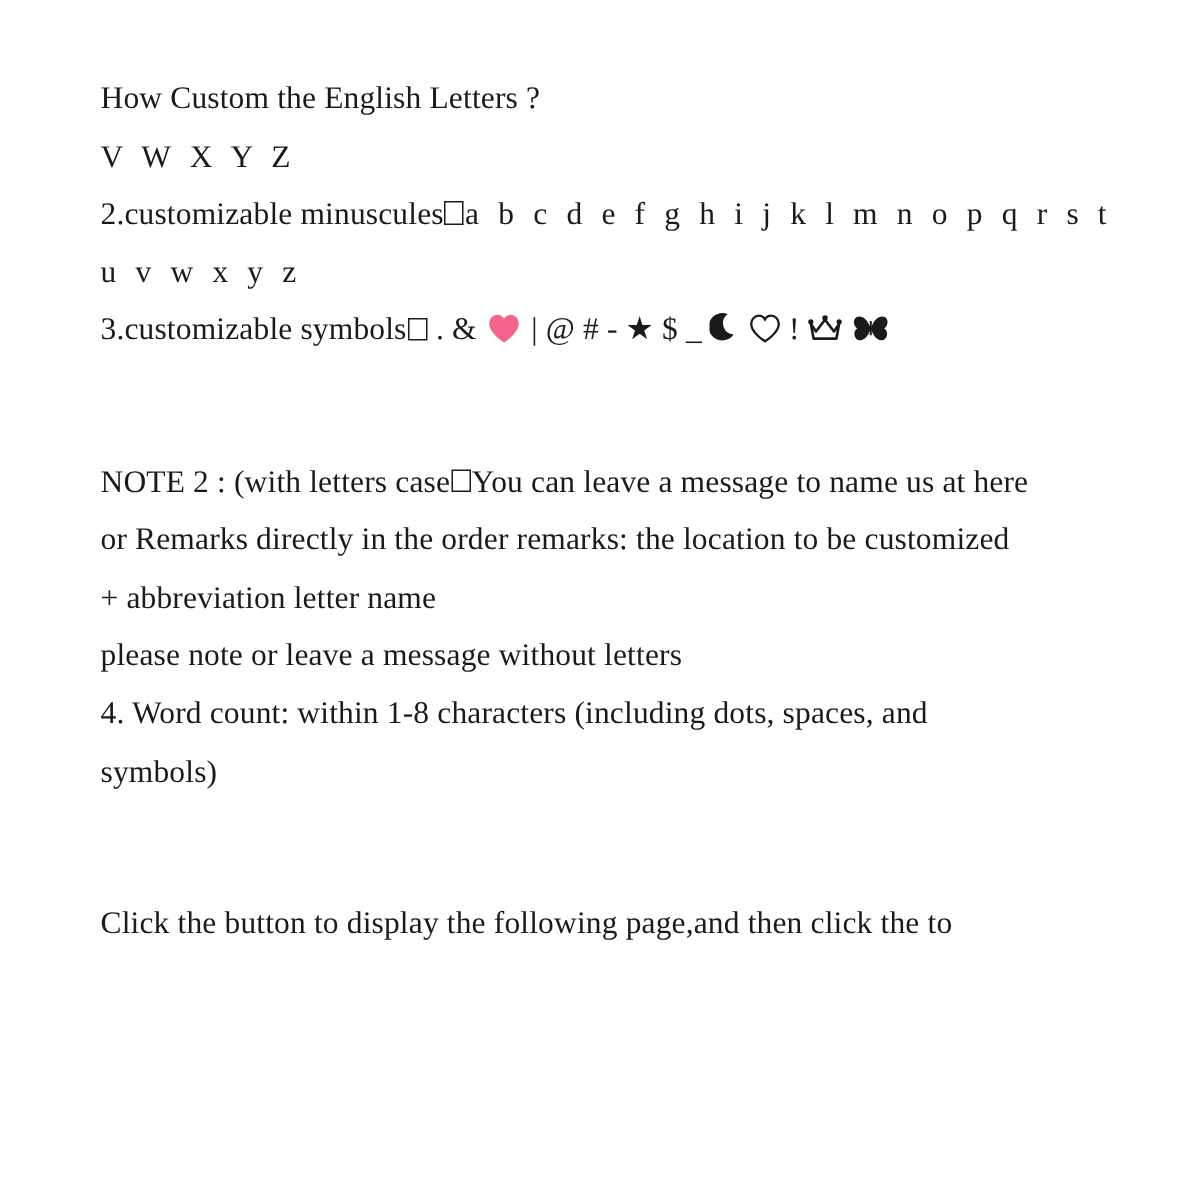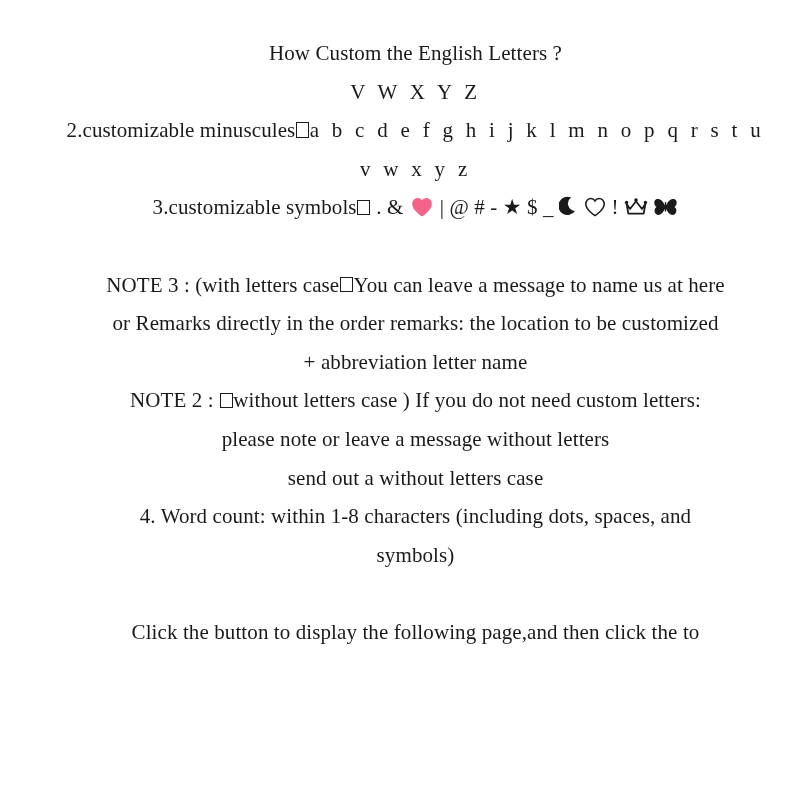--- a/index.html
+++ b/index.html
@@ -18,23 +18,22 @@
   }
   .page {
     position: relative;
     width: 800px;
     height: 800px;
     background: #ffffff;
     box-sizing: border-box;
     padding: 34px 24px 0 55px;
   }
   .block {
-    margin: 0;
+    margin: 12px;
     padding: 0;
-    text-align: center;
   }
   .line {
     font-size: 21px;
     line-height: 38.6px;
     white-space: pre-wrap;
     letter-spacing: 0.1px;
   }
   .spacer {
     height: 38.6px;
     line-height: 38.6px;
@@ -89,28 +88,26 @@
             <path d="M13.5 11 C16 3.2 20.8 1 23.8 2.6 C26.7 4.2 26.4 9 23.4 11 C26.4 12.8 26.1 17.6 23.2 19.2 C20.2 20.8 15.8 18.4 13.5 11 Z" fill="#1a1a1a"></path>
             <path d="M13.5 5.5 L13.5 16" stroke="#1a1a1a" stroke-width="1.5"></path>
           </svg></span></div>
 
   </div>
 
   <div class="spacer">&nbsp;</div>
 
   <div class="block">
 
-    <div class="line"><span>NOTE 3 : (with letters case</span><span class="tofu"></span><span>You can leave a message to name us at here</span></div>
+    <div class="line"><span>NOTE 2 : (with letters case</span><span class="tofu"></span><span>You can leave a message to name us at here</span></div>
     <div class="line">or Remarks directly in the order remarks: the location to be customized</div>
     <div class="line">+ abbreviation letter name</div>
 
-    <div class="line"><span>NOTE 2 : </span><span class="tofu"></span><span>without letters case ) If you do not need custom letters:</span></div>
     <div class="line">please note or leave a message without letters</div>
 
-    <div class="line">send out a without letters case</div>
 
     <div class="line">4. Word count: within 1-8 characters (including dots, spaces, and</div>
     <div class="line">symbols)</div>
   </div>
 
   <div class="spacer">&nbsp;</div>
 
   <div class="block">
     <div class="line">Click the button to display the following page,and then click the to</div>
 

